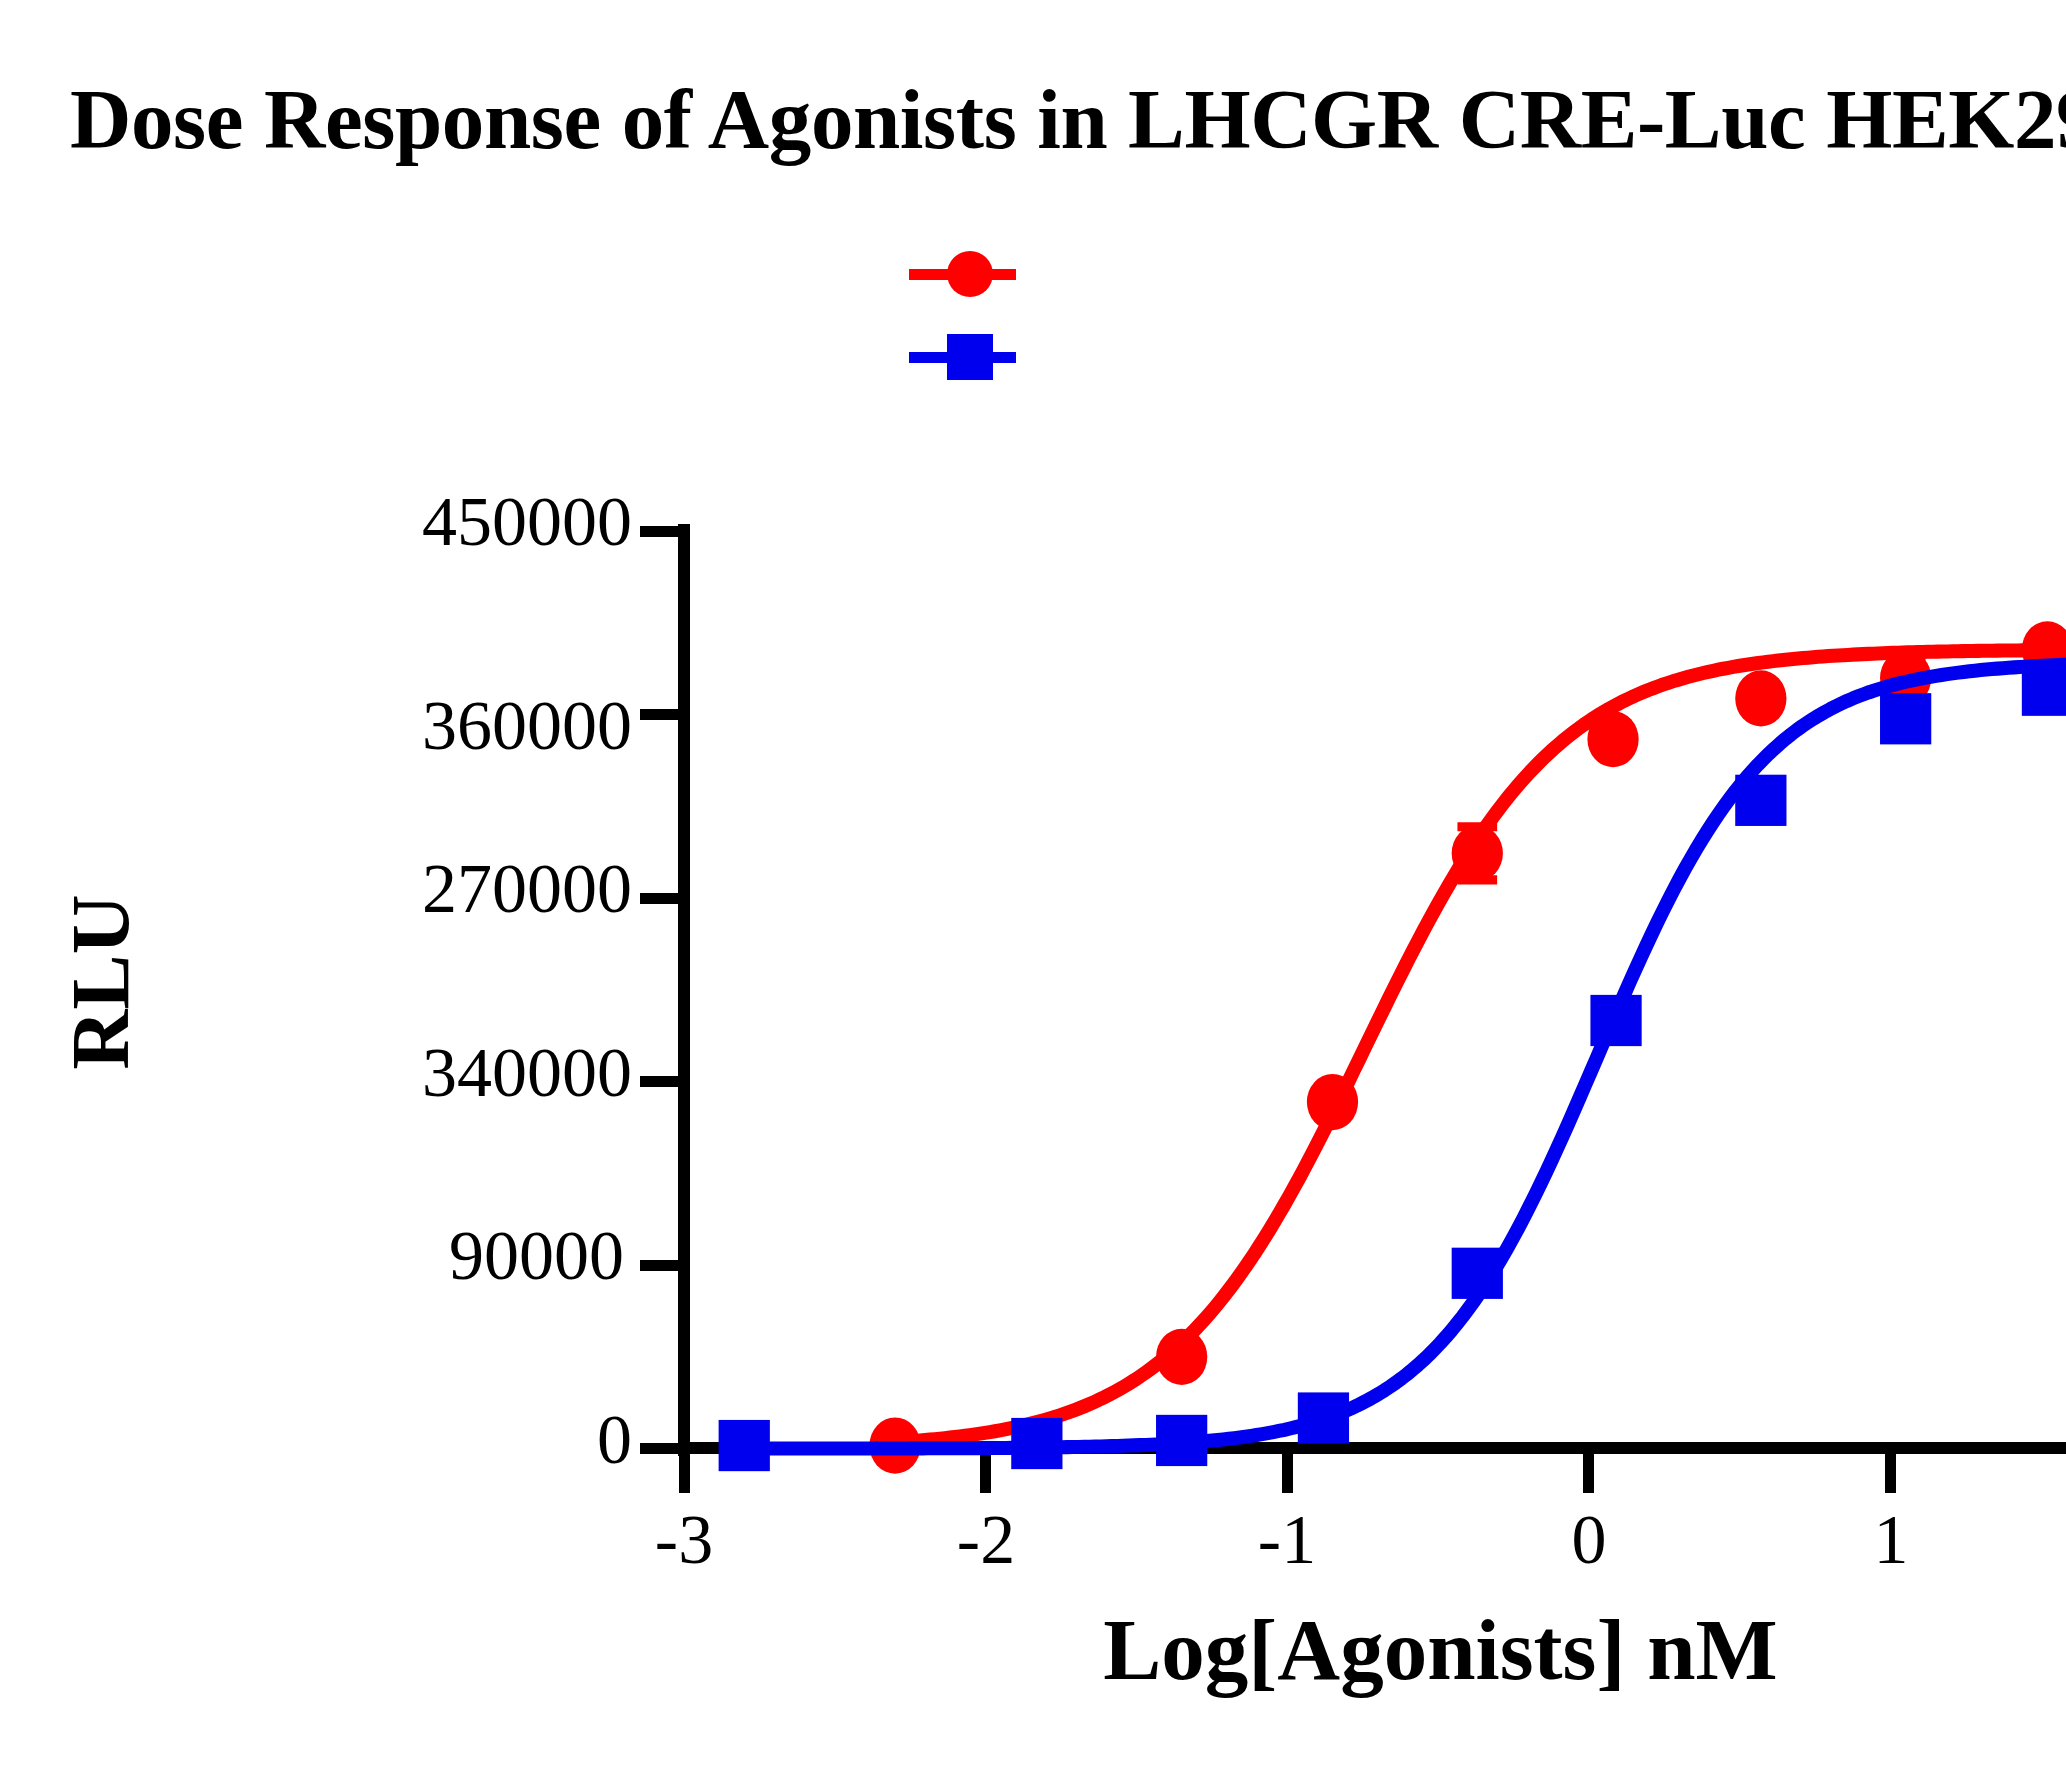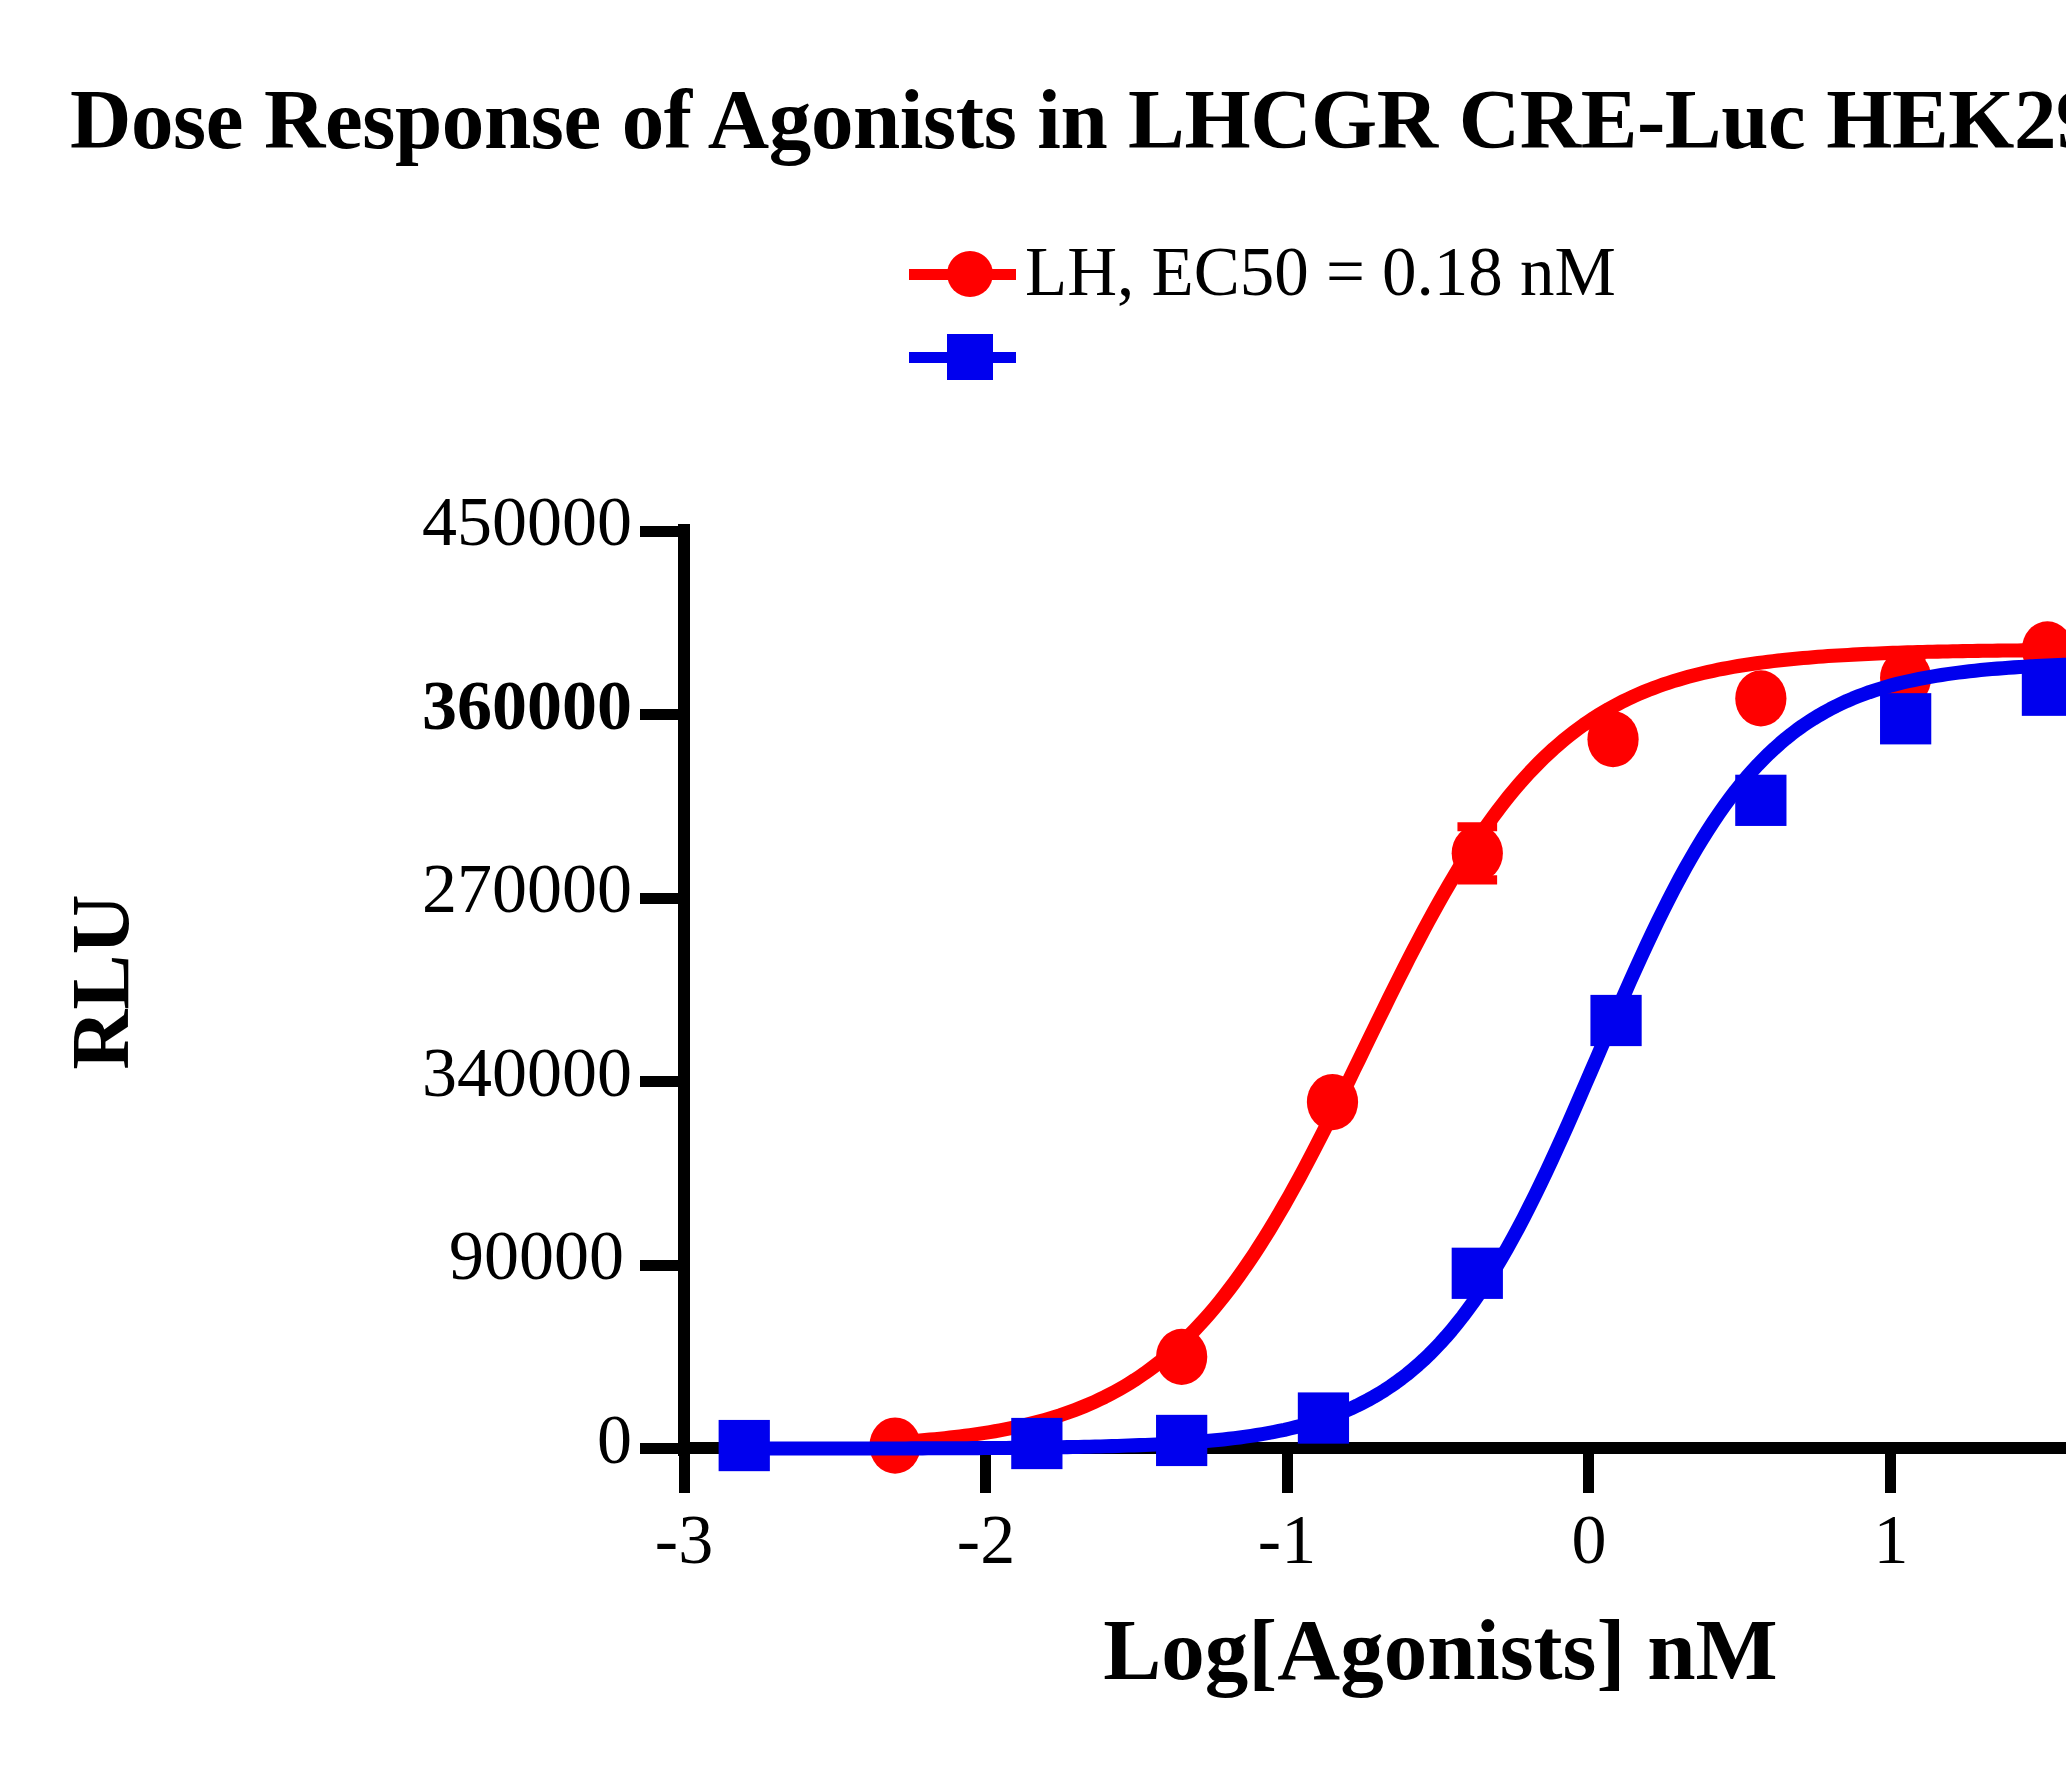--- a/index.html
+++ b/index.html
@@ -58,21 +58,20 @@
 <div id="figure">
 
   <div id="chart-title">Dose Response of Agonists in LHCGR CRE-Luc HEK293（C10）</div>
 
   <div id="legend">
     <div class="legend-row">
       <div class="legend-key">
         <div class="key-line" id="lh-key-line" style="background: rgb(255, 0, 0);"></div>
         <div class="key-mark key-circle" id="lh-key-mark" style="background: rgb(255, 0, 0);"></div>
       </div>
-      <div class="legend-label">LH, EC50 = 0.18 nM</div>
     </div>
     <div class="legend-row">
       <div class="legend-key">
         <div class="key-line" id="hcg-key-line" style="background: rgb(0, 0, 238);"></div>
         <div class="key-mark key-square" id="hcg-key-mark" style="background: rgb(0, 0, 238);"></div>
       </div>
     </div>
   </div>
 
   <div id="plot">
@@ -83,21 +82,21 @@
     <div id="y-ticks">
         <div class="tick-y" style="top: 1443px;"></div>
         <div class="ytick-text" style="left: 260px; top: 1400px;">0</div>
         <div class="tick-y" style="top: 1260px;"></div>
         <div class="ytick-text" style="left: 252px; top: 1216px;">90000</div>
         <div class="tick-y" style="top: 1076px;"></div>
         <div class="ytick-text" style="left: 260px; top: 1033px;">340000</div>
         <div class="tick-y" style="top: 893px;"></div>
         <div class="ytick-text" style="left: 260px; top: 849px;">270000</div>
         <div class="tick-y" style="top: 709px;"></div>
-        <div class="ytick-text" style="left: 260px; top: 666px; font-weight: bold;">360000</div>
+        <div class="ytick-text" style="left: 260px; top: 686px;">360000</div>
         <div class="tick-y" style="top: 526px;"></div>
         <div class="ytick-text" style="left: 260px; top: 482px;">450000</div>
       </div>
     <div id="x-ticks">
         <div class="tick-x" style="left: 679px;"></div>
         <div class="xtick-text" style="left: 622px; top: 1500px;">-3</div>
         <div class="tick-x" style="left: 980px;"></div>
         <div class="xtick-text" style="left: 924px; top: 1500px;">-2</div>
         <div class="tick-x" style="left: 1282px;"></div>
         <div class="xtick-text" style="left: 1225px; top: 1500px;">-1</div>

